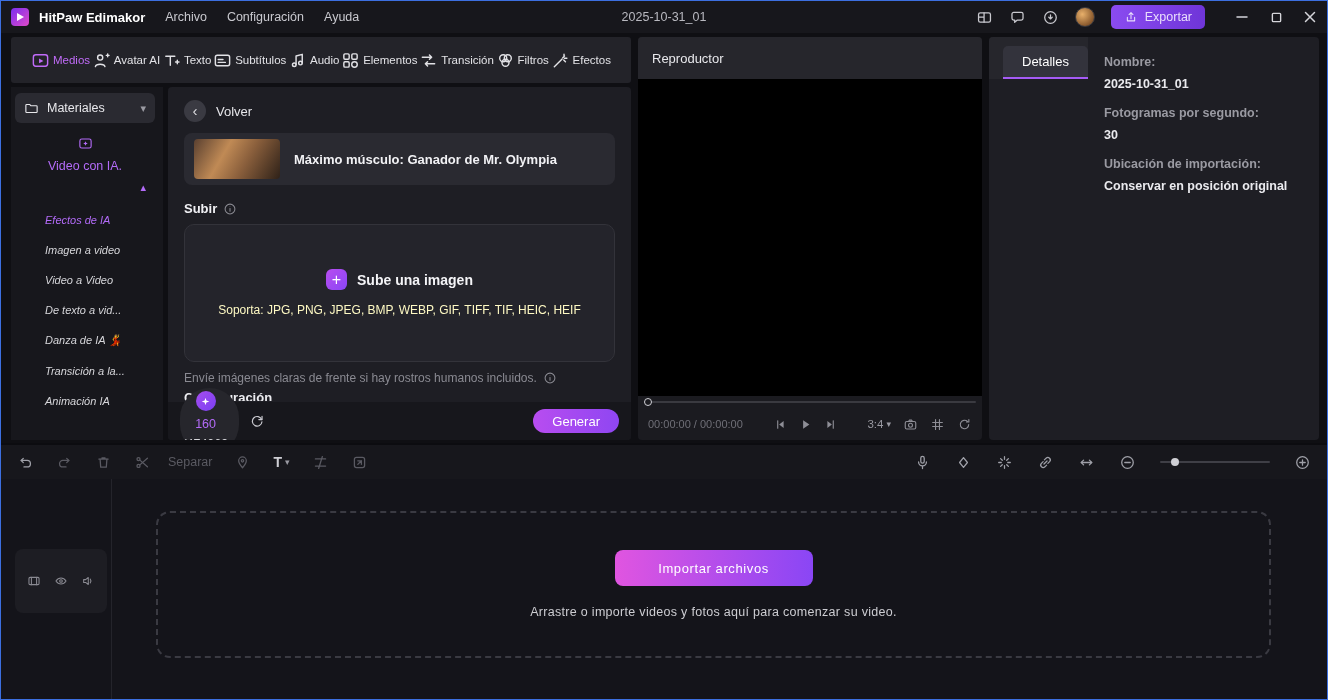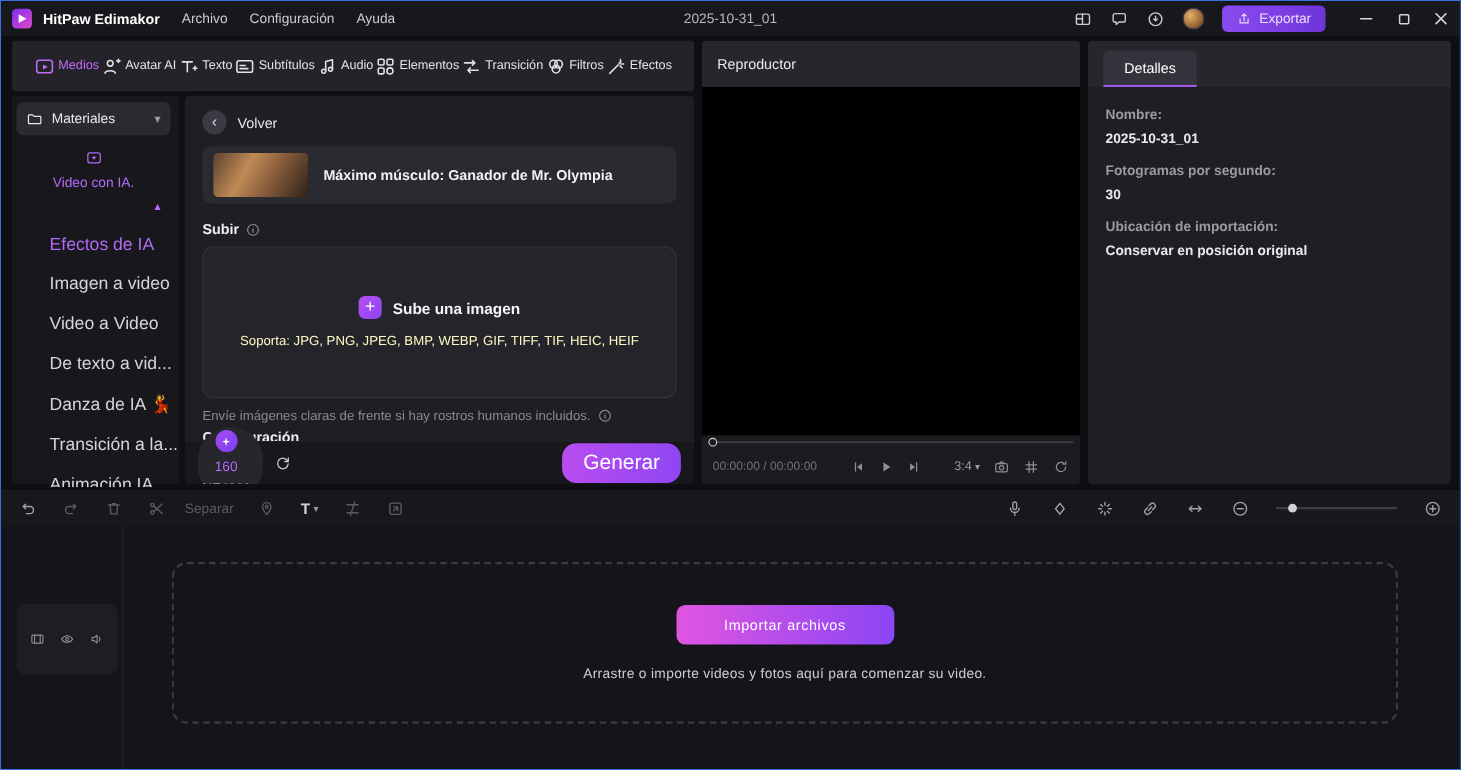--- a/index.html
+++ b/index.html
@@ -37,21 +37,21 @@
   .tab.active { color:#c06bf8; }
   .tab .t-ic { width:19px; height:19px; }
 
   .left-body { flex:1; display:flex; margin-top:4px; min-height:0; }
   .sidebar { width:152px; flex:none; background:#17171c; padding:6px 8px 0 4px; }
   .materials-btn { height:30px; background:#2a2a31; border-radius:6px; display:flex; align-items:center; gap:8px;
                    padding:0 9px; font-size:12.5px; color:#e8e8ec; cursor:pointer; }
   .materials-btn .caret { margin-left:auto; font-size:11px; color:#9a9aa2; }
   .group-row { display:flex; align-items:center; gap:8px; padding:13px 9px 11px; font-size:12.5px; color:#b36bf8; cursor:pointer;flex-direction:column; }
   .group-row .caret { margin-left:auto; font-size:11px; }
-  .sub-item { padding:9px 6px 9px 30px; font-size:16px; color:#d6d6da; cursor:pointer; white-space:nowrap; }
+  .sub-item { padding:9px 6px 9px 30px; font-size:11px; color:#d6d6da; cursor:pointer; white-space:nowrap;font-style:italic; }
   .sub-item.active { color:#b36bf8; }
 
   
   .media-panel { flex:1; background:#1e1e24; border-radius:4px; margin-left:5px; position:relative; overflow:hidden;
                  padding:12px 16px 0; }
   .back-row { display:flex; align-items:center; gap:10px; font-size:13px; color:#e6e6ea; height:24px; }
   .back-circle { width:22px; height:22px; border-radius:50%; background:#3a3a42; color:#dcdce0; font-size:15px;
                  display:flex; align-items:center; justify-content:center; cursor:pointer; padding-bottom:2px; }
   .template-card { margin-top:10px; background:#2a2a31; border-radius:8px; height:52px; display:flex; align-items:center;
                    gap:14px; padding:0 10px; }
@@ -72,40 +72,40 @@
   .config-heading { margin-top:5px; font-size:13px; font-weight:bold; color:#ececf0; height:11px; overflow:hidden; line-height:16px; }
   .panel-bottom-bar { position:absolute; left:0; right:0; bottom:0; height:38px; background:#17171c;
                       display:flex; align-items:center; gap:10px; padding:0 12px; }
   .credits-pill { display:flex; align-items:center; gap:6px; background:#26262c; border-radius:999px; padding:3px 11px 3px 3px;flex-direction:column; }
   .ai-badge { width:20px; height:20px; border-radius:50%; background:linear-gradient(135deg,#a64df0,#7a3ff2);
               color:#fff; display:flex; align-items:center; justify-content:center; }
   .ai-badge svg { width:11px; height:11px; }
   .credits-used { font-size:12.5px; color:#b36bf8; }
   .credits-total { font-size:12.5px; color:#d8d8dc; }
   .refresh-ic { width:16px; height:16px; color:#c9c9cf; cursor:pointer; }
-  .generate-btn { margin-left:auto; height:36px; padding:2px 19px; border-radius:13px; color:#fff; font-size:19px;
+  .generate-btn { margin-left:auto; height:14px; padding:12px 19px; border-radius:13px; color:#fff; font-size:13px;
                   background:linear-gradient(90deg,#b84df0,#8f46f2); display:flex; align-items:center; cursor:pointer; }
 
   
   .player-panel { width:344px; flex:none; display:flex; flex-direction:column; background:#1b1b20; border-radius:4px; overflow:hidden; margin-top:1px; }
   .player-header { height:42px; flex:none; background:#26262c; display:flex; align-items:center; padding:0 14px;
                    font-size:13px; color:#e8e8ec; }
   .video-area { flex:1; background:#000; }
   .scrubber { height:12px; flex:none; display:flex; align-items:center; padding:0 6px; background:#1b1b20; position:relative; }
   .scrub-track { height:2px; background:#3a3a40; flex:1; border-radius:1px; }
   .scrub-knob { position:absolute; left:6px; top:2px; width:8px; height:8px; border-radius:50%; border:1.5px solid #d0d0d5; background:#1b1b20; cursor:grab; }
   .player-controls { height:32px; flex:none; display:flex; align-items:center; padding:0 10px; color:#8e8e96; gap:12px; }
   .time-display { font-size:11px; color:#6f6f77; white-space:nowrap; }
   .transport { display:flex; align-items:center; gap:10px; margin-left:auto; margin-right:auto; }
   .p-ic { width:15px; height:15px; cursor:pointer; }
   .ratio-group { display:flex; align-items:center; gap:3px; font-size:11.5px; color:#9a9aa2; cursor:pointer; }
   .ratio-group .caret { font-size:9px; }
 
   
-  .details-panel { flex:1; display:flex; flex-direction:column; background:#1e1e24; border-radius:4px; overflow:hidden; margin-top:1px; }
+  .details-panel { flex:1; display:flex; flex-direction:row; background:#1e1e24; border-radius:4px; overflow:hidden; margin-top:1px; }
   .details-header { height:42px; flex:none; background:#26262c; display:flex; align-items:flex-end; padding-left:14px; }
   .details-tab { height:33px; padding:0 19px; background:#33333c; border-radius:5px 5px 0 0; border-bottom:2px solid #a55bf5;
                  display:flex; align-items:center; font-size:13px; color:#ffffff; cursor:pointer; }
   .details-body { padding:18px 16px;font-weight:bold; }
   .field { margin-bottom:15px; }
   .field-label { font-size:12.5px; color:#9a9aa2; margin-bottom:8px; }
   .field-value { font-size:12.5px; color:#eaeaee; }
 
   
   .toolbar { height:36px; flex:none; background:#17171c; border-top:2px solid #0c0c10; display:flex; align-items:center;

